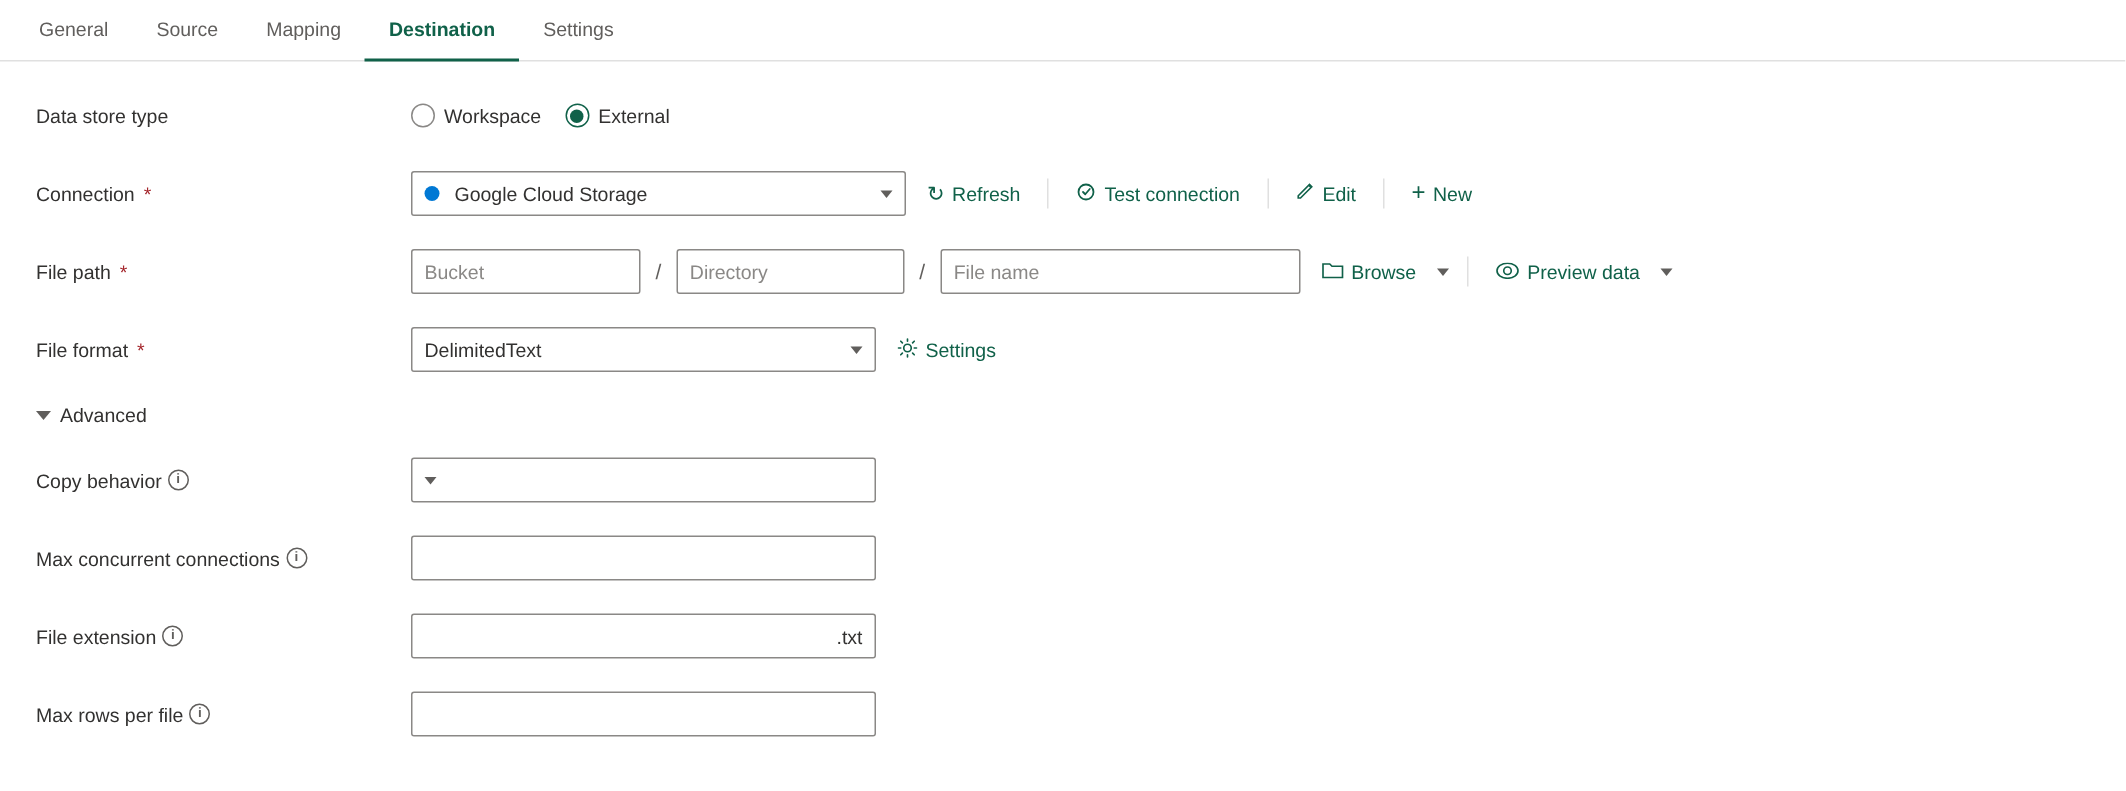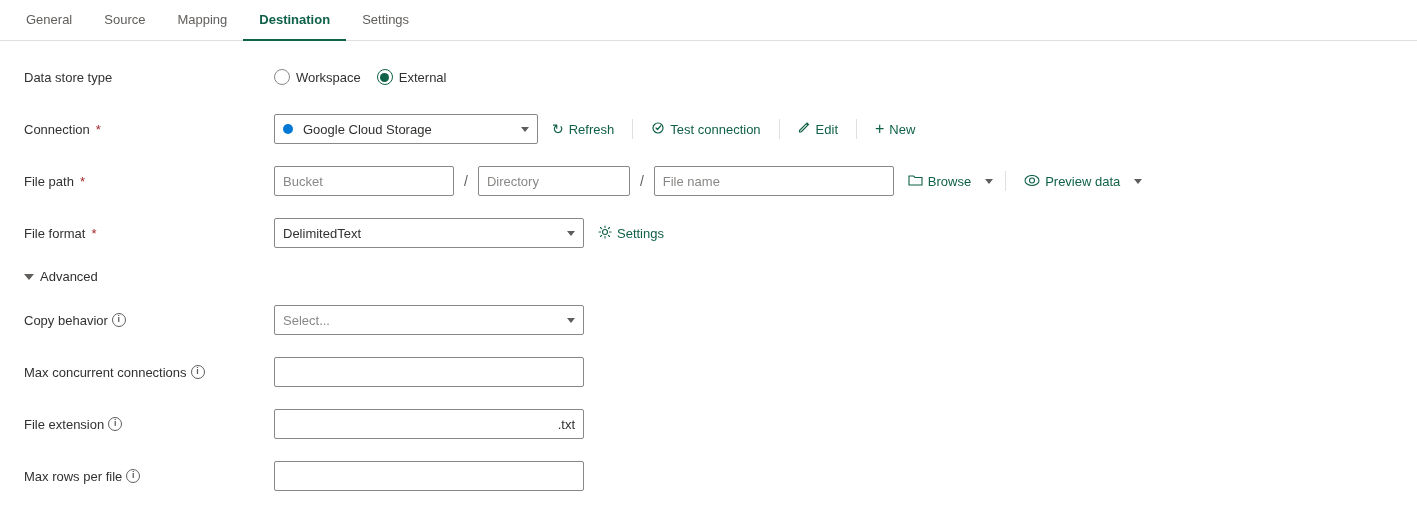--- a/index.html
+++ b/index.html
@@ -103,21 +103,21 @@
       display: flex;
       align-items: center;
       border: 1px solid #8a8886;
       border-radius: 2px;
       padding: 4px 8px;
       background: #fff;
       cursor: pointer;
       gap: 6px;
       height: 30px;
     }
-    .dropdown.wide { width: 264px; }
+    .dropdown.wide { width: 330px; }
     .dropdown.medium { width: 310px; }
     .dropdown-text { flex: 1; font-size: 13px; color: #323130; }
     .chevron-down {
       width: 0; height: 0;
       border-left: 4px solid transparent;
       border-right: 4px solid transparent;
       border-top: 5px solid #605e5c;
     }
     .dot-indicator {
       width: 10px; height: 10px;
@@ -292,21 +292,21 @@
       </button>
     </div>
   </div>
 
   <div class="form-row">
     <div class="form-label">
       <span>File path</span>
       <span class="required">*</span>
     </div>
     <div class="form-control">
-      <input type="text" class="text-input" style="width: 180px;" placeholder="Bucket">
+      <input type="text" class="text-input" style="width: 153px;" placeholder="Bucket">
       <span class="path-sep">/</span>
       <input type="text" class="text-input" style="width: 152px;" placeholder="Directory">
       <span class="path-sep">/</span>
       <input type="text" class="text-input" style="width: 240px;" placeholder="File name">
 
       <button class="browse-btn">
         <span>
           <svg width="15" height="13" viewBox="0 0 15 13" fill="none">
             <path d="M1 3h4.5l1.5 1.5H14v7.5H1V3z" stroke="#106149" stroke-width="1.1" fill="none"></path>
           </svg>
@@ -359,21 +359,20 @@
     <span>Advanced</span>
   </div>
 
   <div class="form-row">
     <div class="form-label">
       <span>Copy behavior</span>
       <span class="info-icon">i</span>
     </div>
     <div class="form-control">
       <div class="dropdown medium">
-        <span class="dropdown-text" style="color:#8a8886;">Select...</span>
         <div class="chevron-down"></div>
       </div>
     </div>
   </div>
 
   <div class="form-row">
     <div class="form-label">
       <span>Max concurrent connections</span>
       <span class="info-icon">i</span>
     </div>

